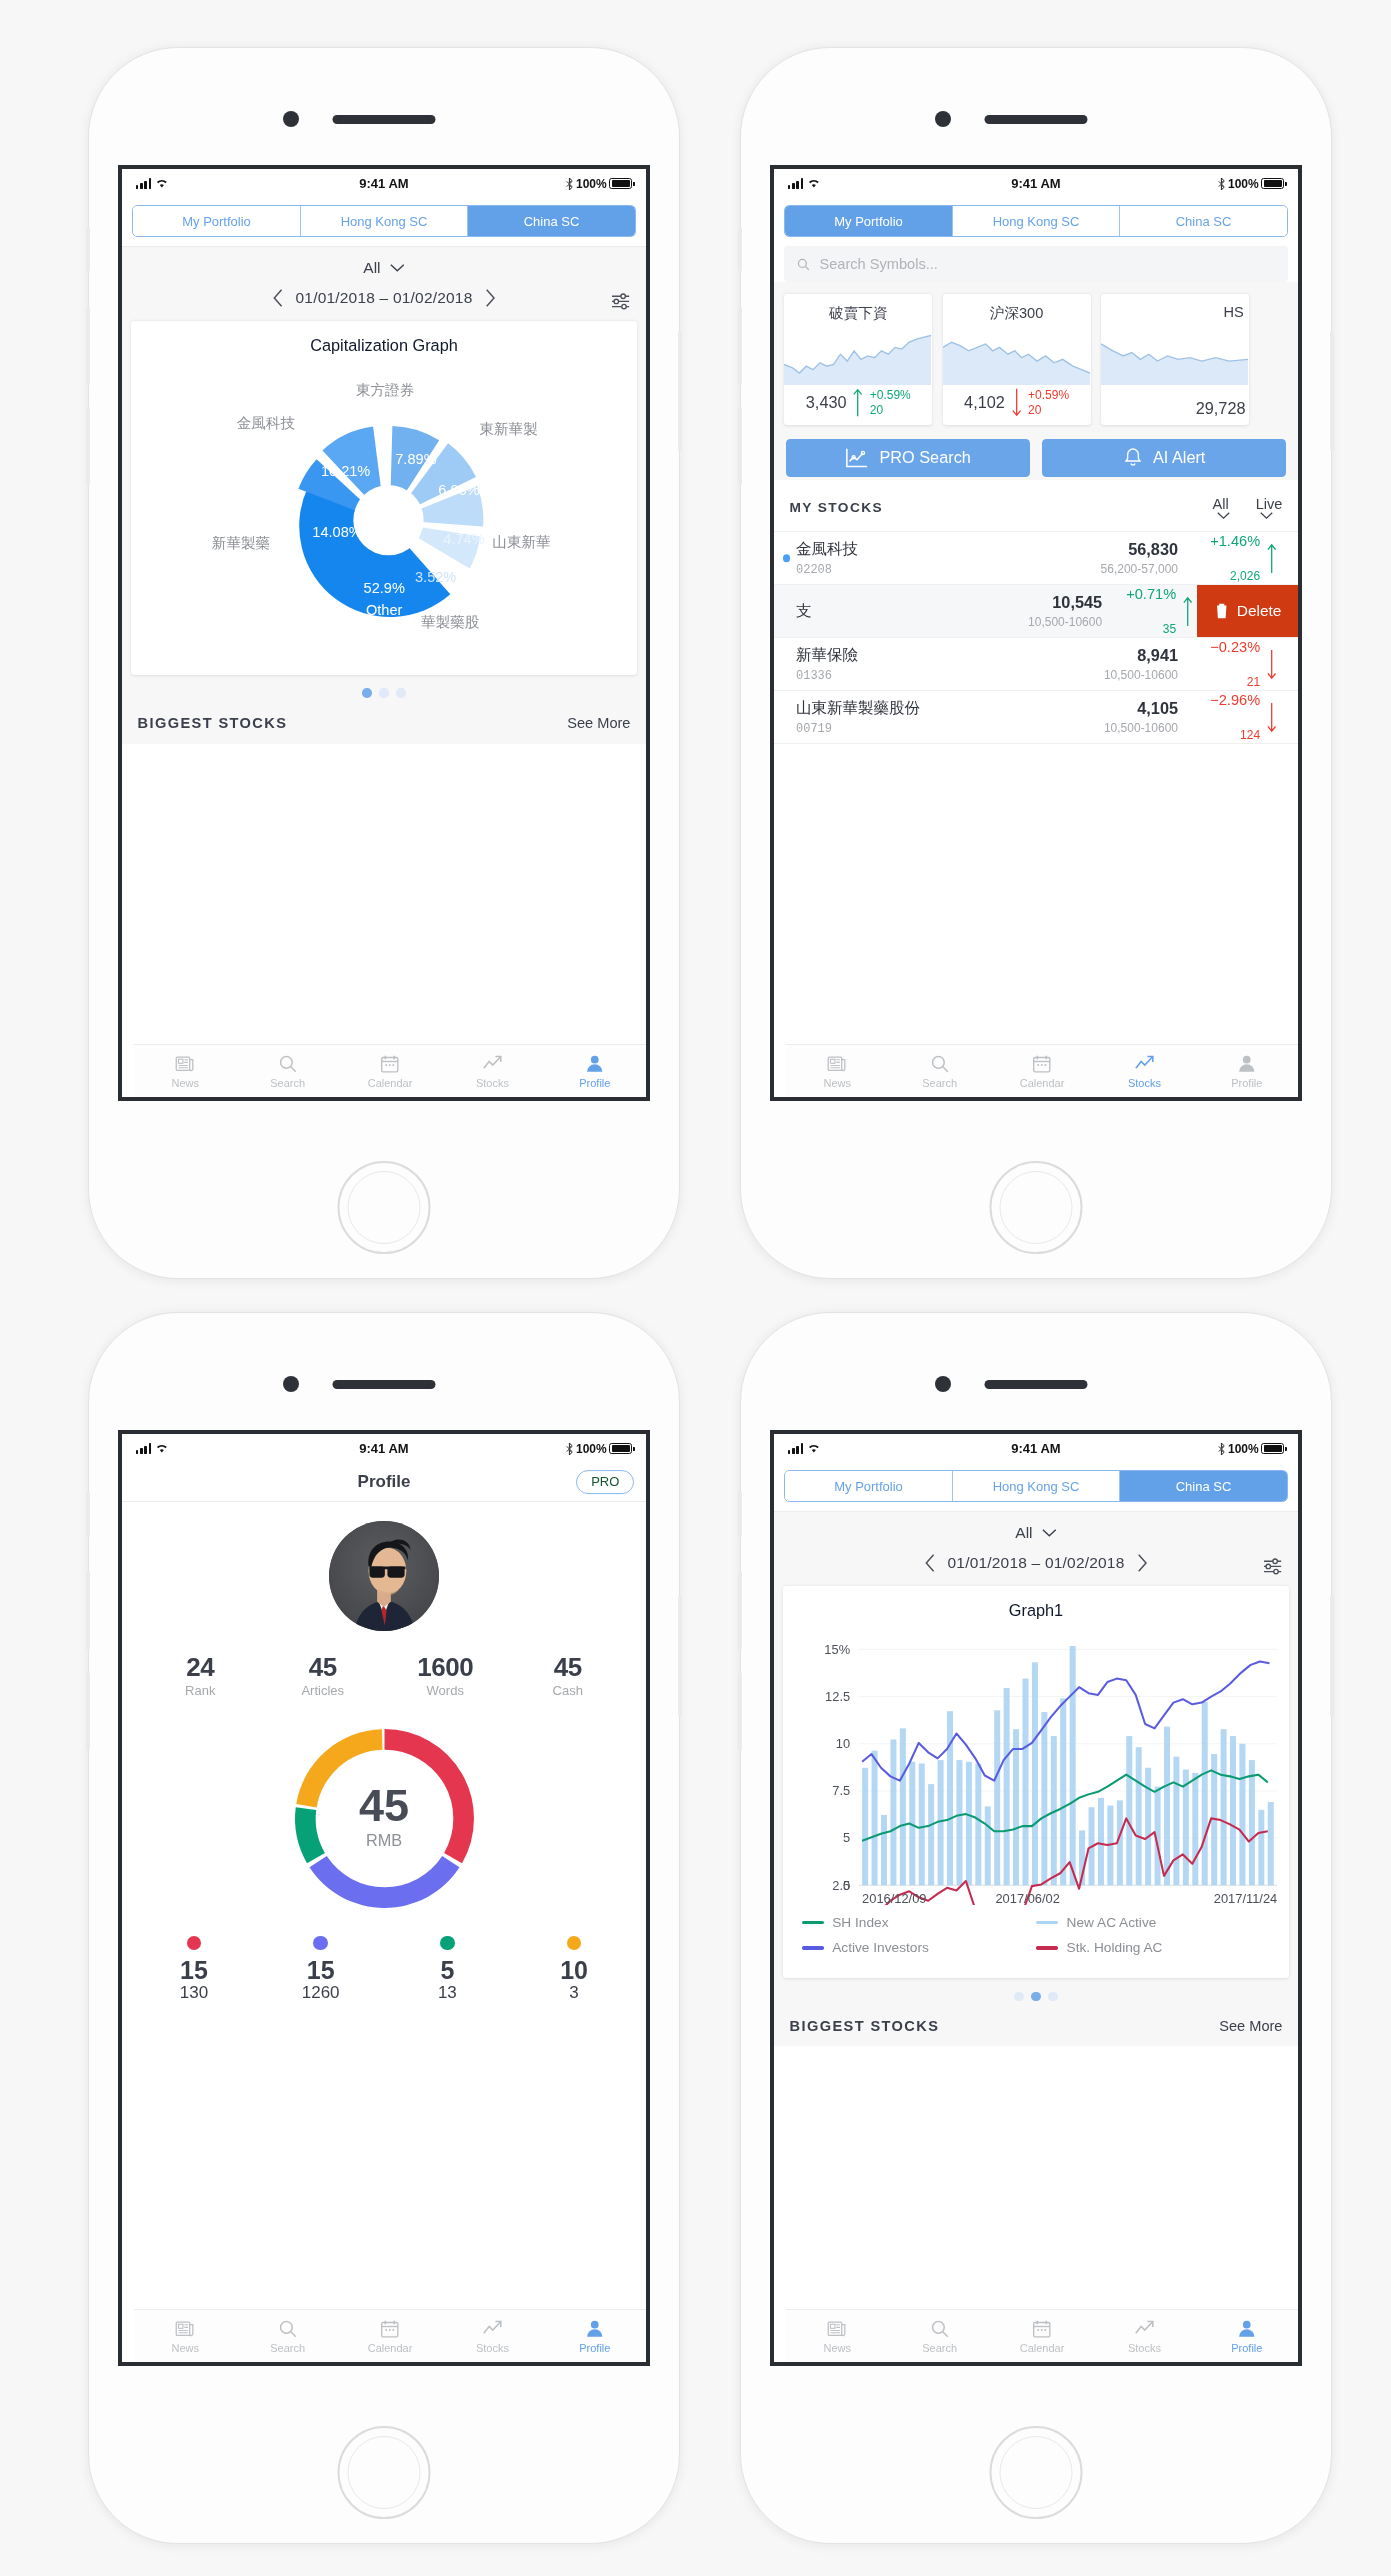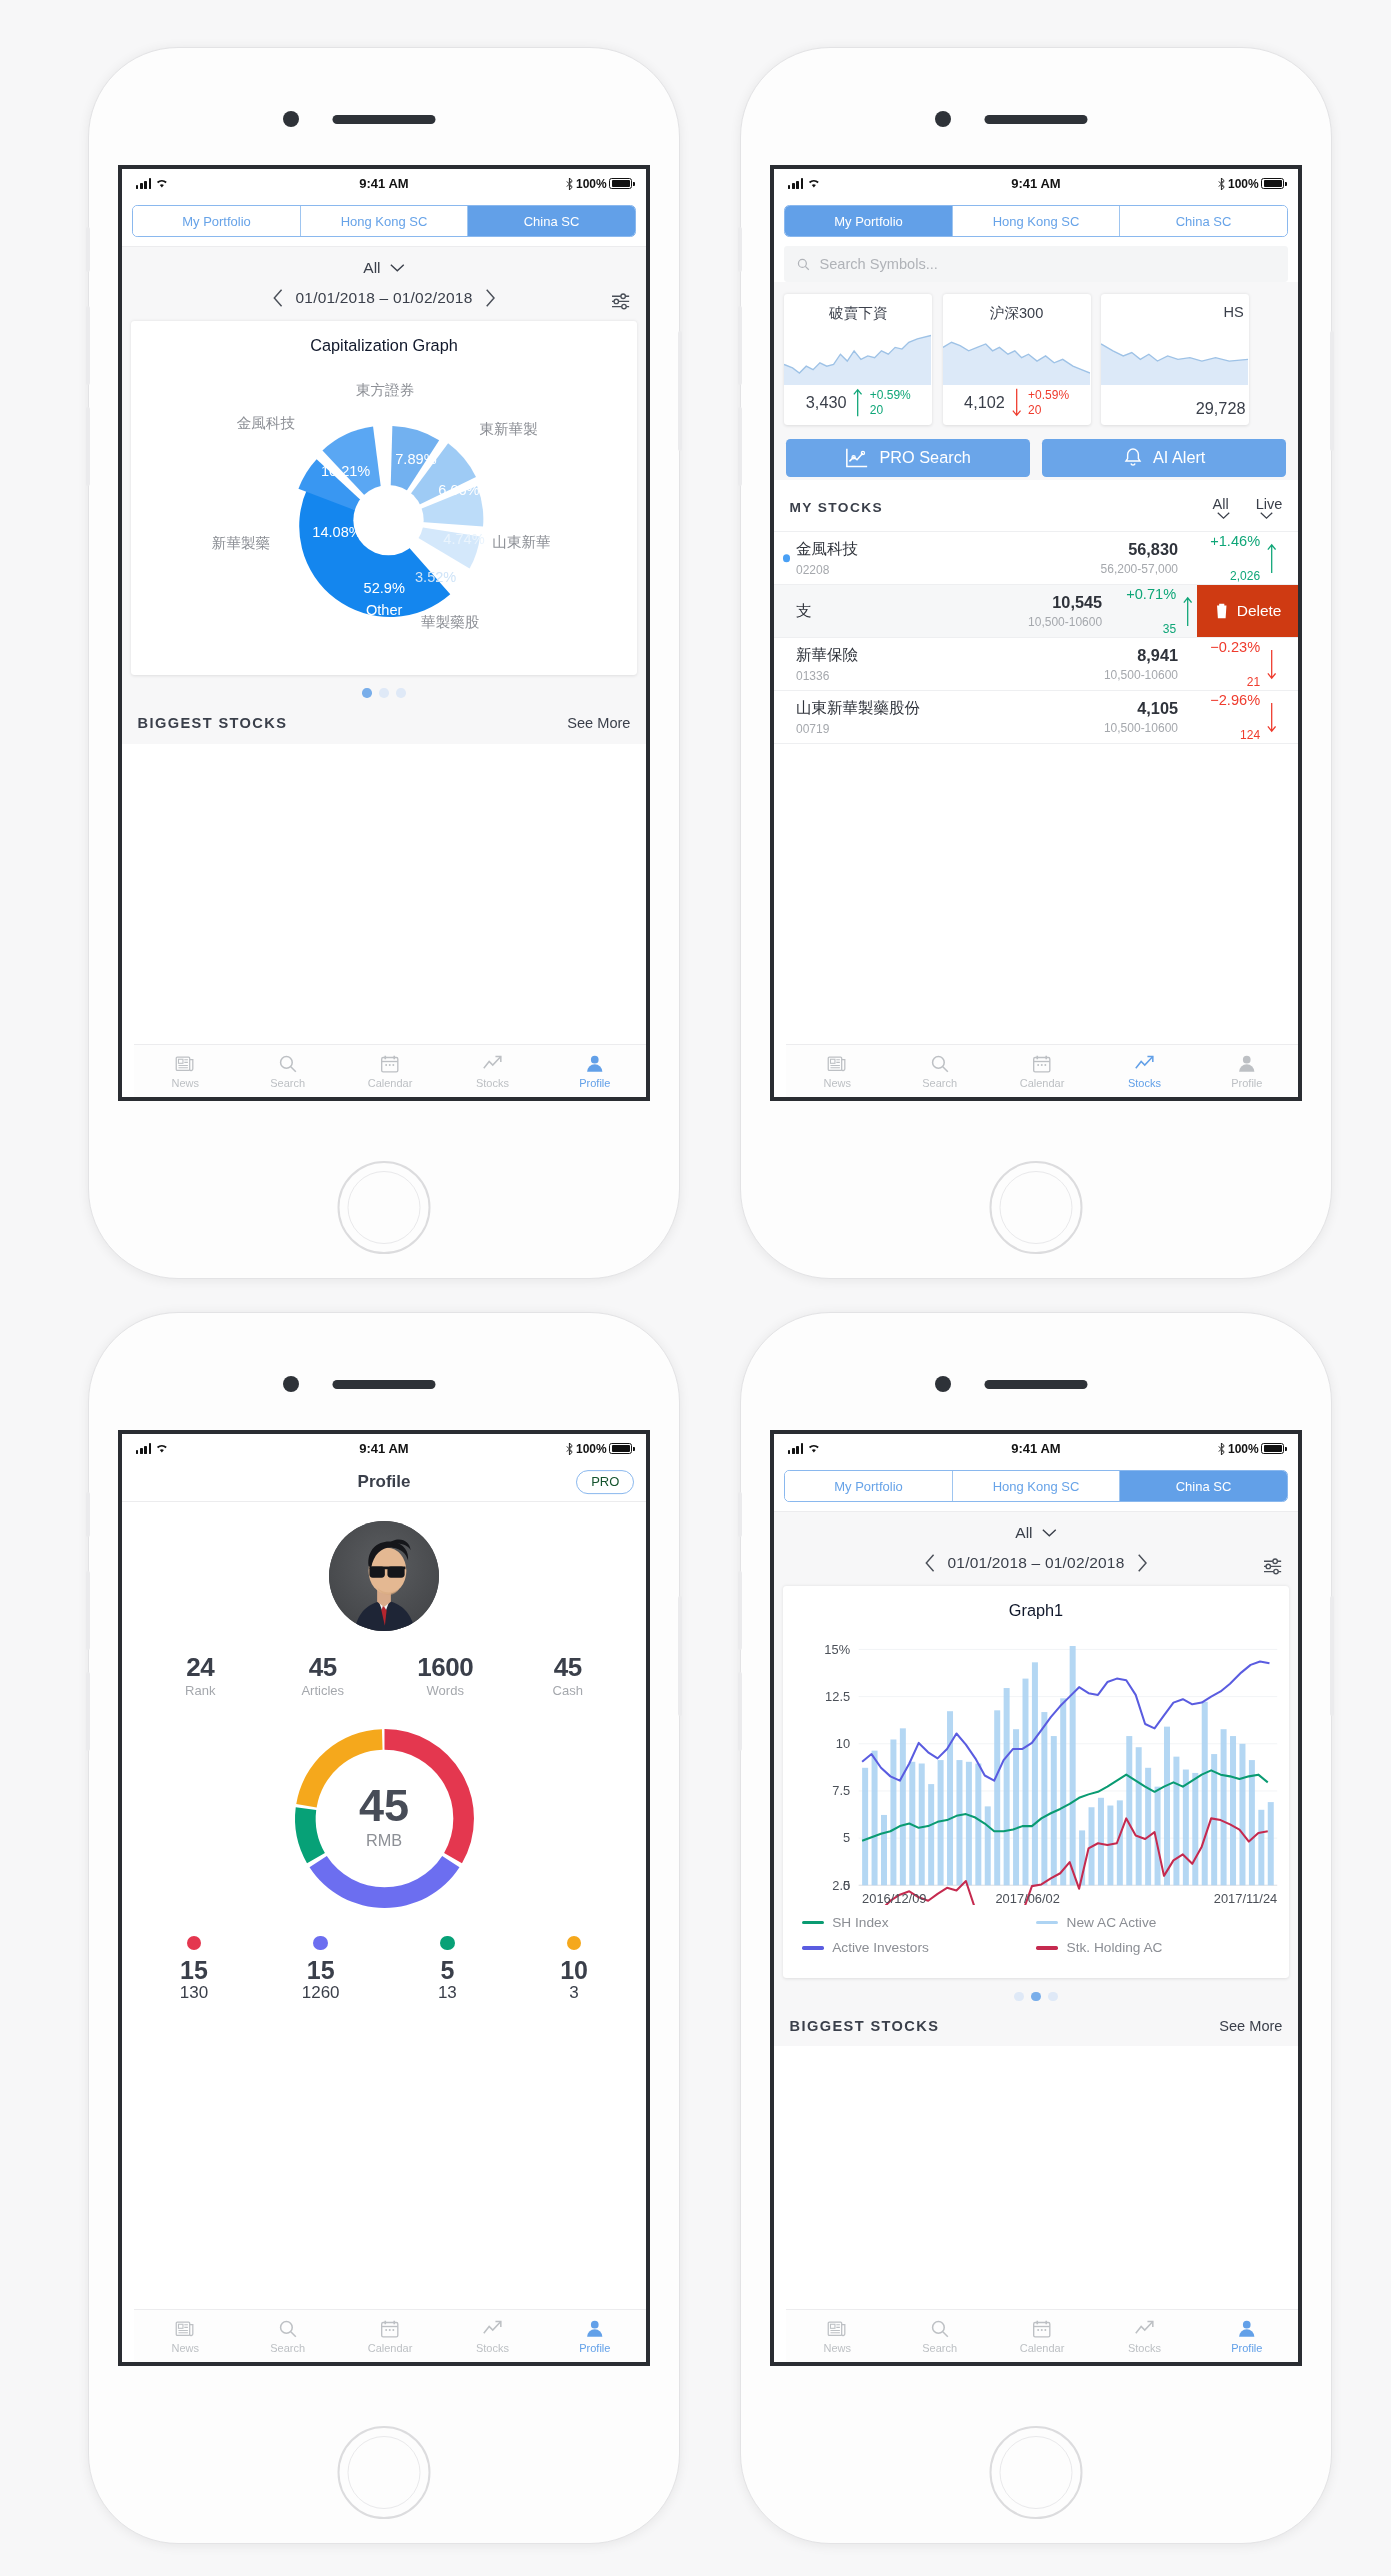--- a/index.html
+++ b/index.html
@@ -197,21 +197,21 @@
 
   .strow {
     display:flex; align-items:center; padding:8.6px 12px 8.6px 22px;
     border-bottom:0.9px solid #eeeff1; position:relative; height:53px;
   }
   .strow .bluedot {
     position:absolute; left:8.6px; top:50%; transform:translateY(-50%);
     width:7.7px; height:7.7px; border-radius:50%; background:#49a0f5;
   }
   .st-name { font-size:15.5px; color:#2f333b; }
-  .st-code { font-size:12px; color:#a5a8ad; margin-top:2.6px; }
+  .st-code { font-size:12px; color:#a5a8ad; margin-top:2.6px;font-family:Liberation Mono, monospace; }
   .st-mid { margin-left:auto; text-align:right; }
   .st-price { font-size:16.3px; font-weight:bold; color:#2f333b; }
   .st-range { font-size:12px; color:#a5a8ad; margin-top:2.6px; }
   .st-chg { width:89px; text-align:right; padding-right:6.9px; }
   .st-pct { font-size:14.6px; }
   .st-delta { font-size:12px; margin-top:20px; }
   .st-arrow { width:19px; text-align:center; font-size:17px; }
   .strow.swiped { background:#f6f7f8; padding-right:0; }
   .delete-act {
     position:absolute; right:0; top:0; bottom:0; width:101px;

